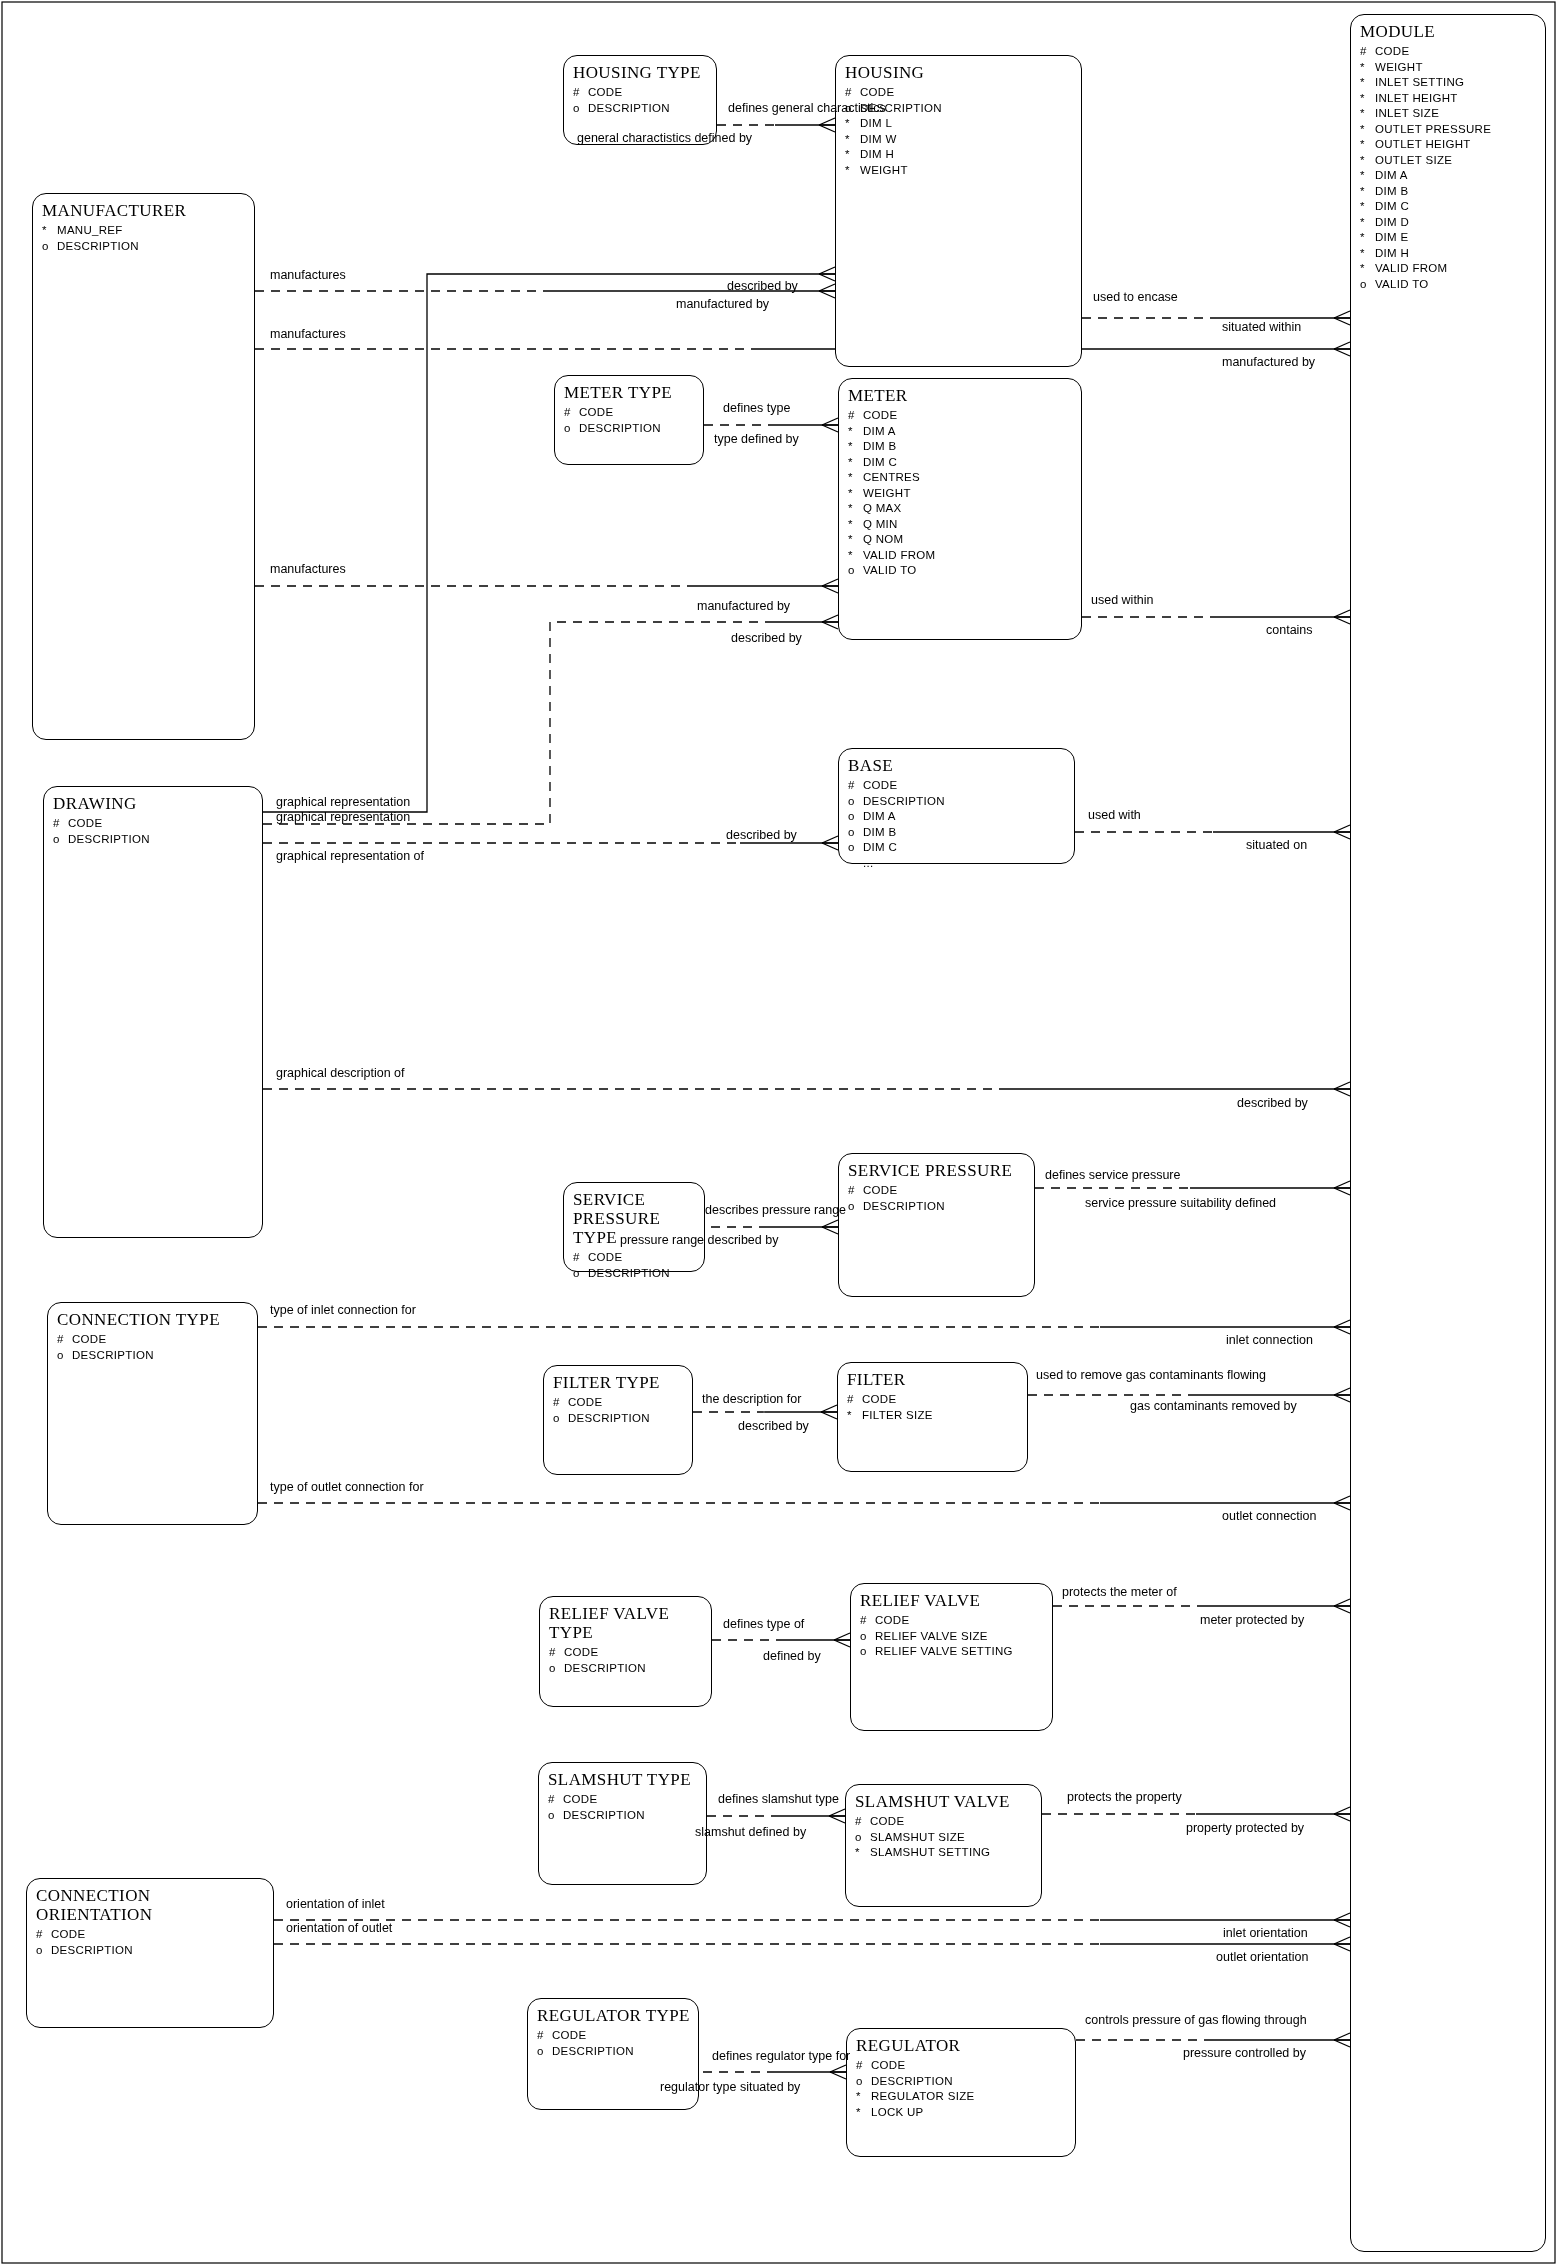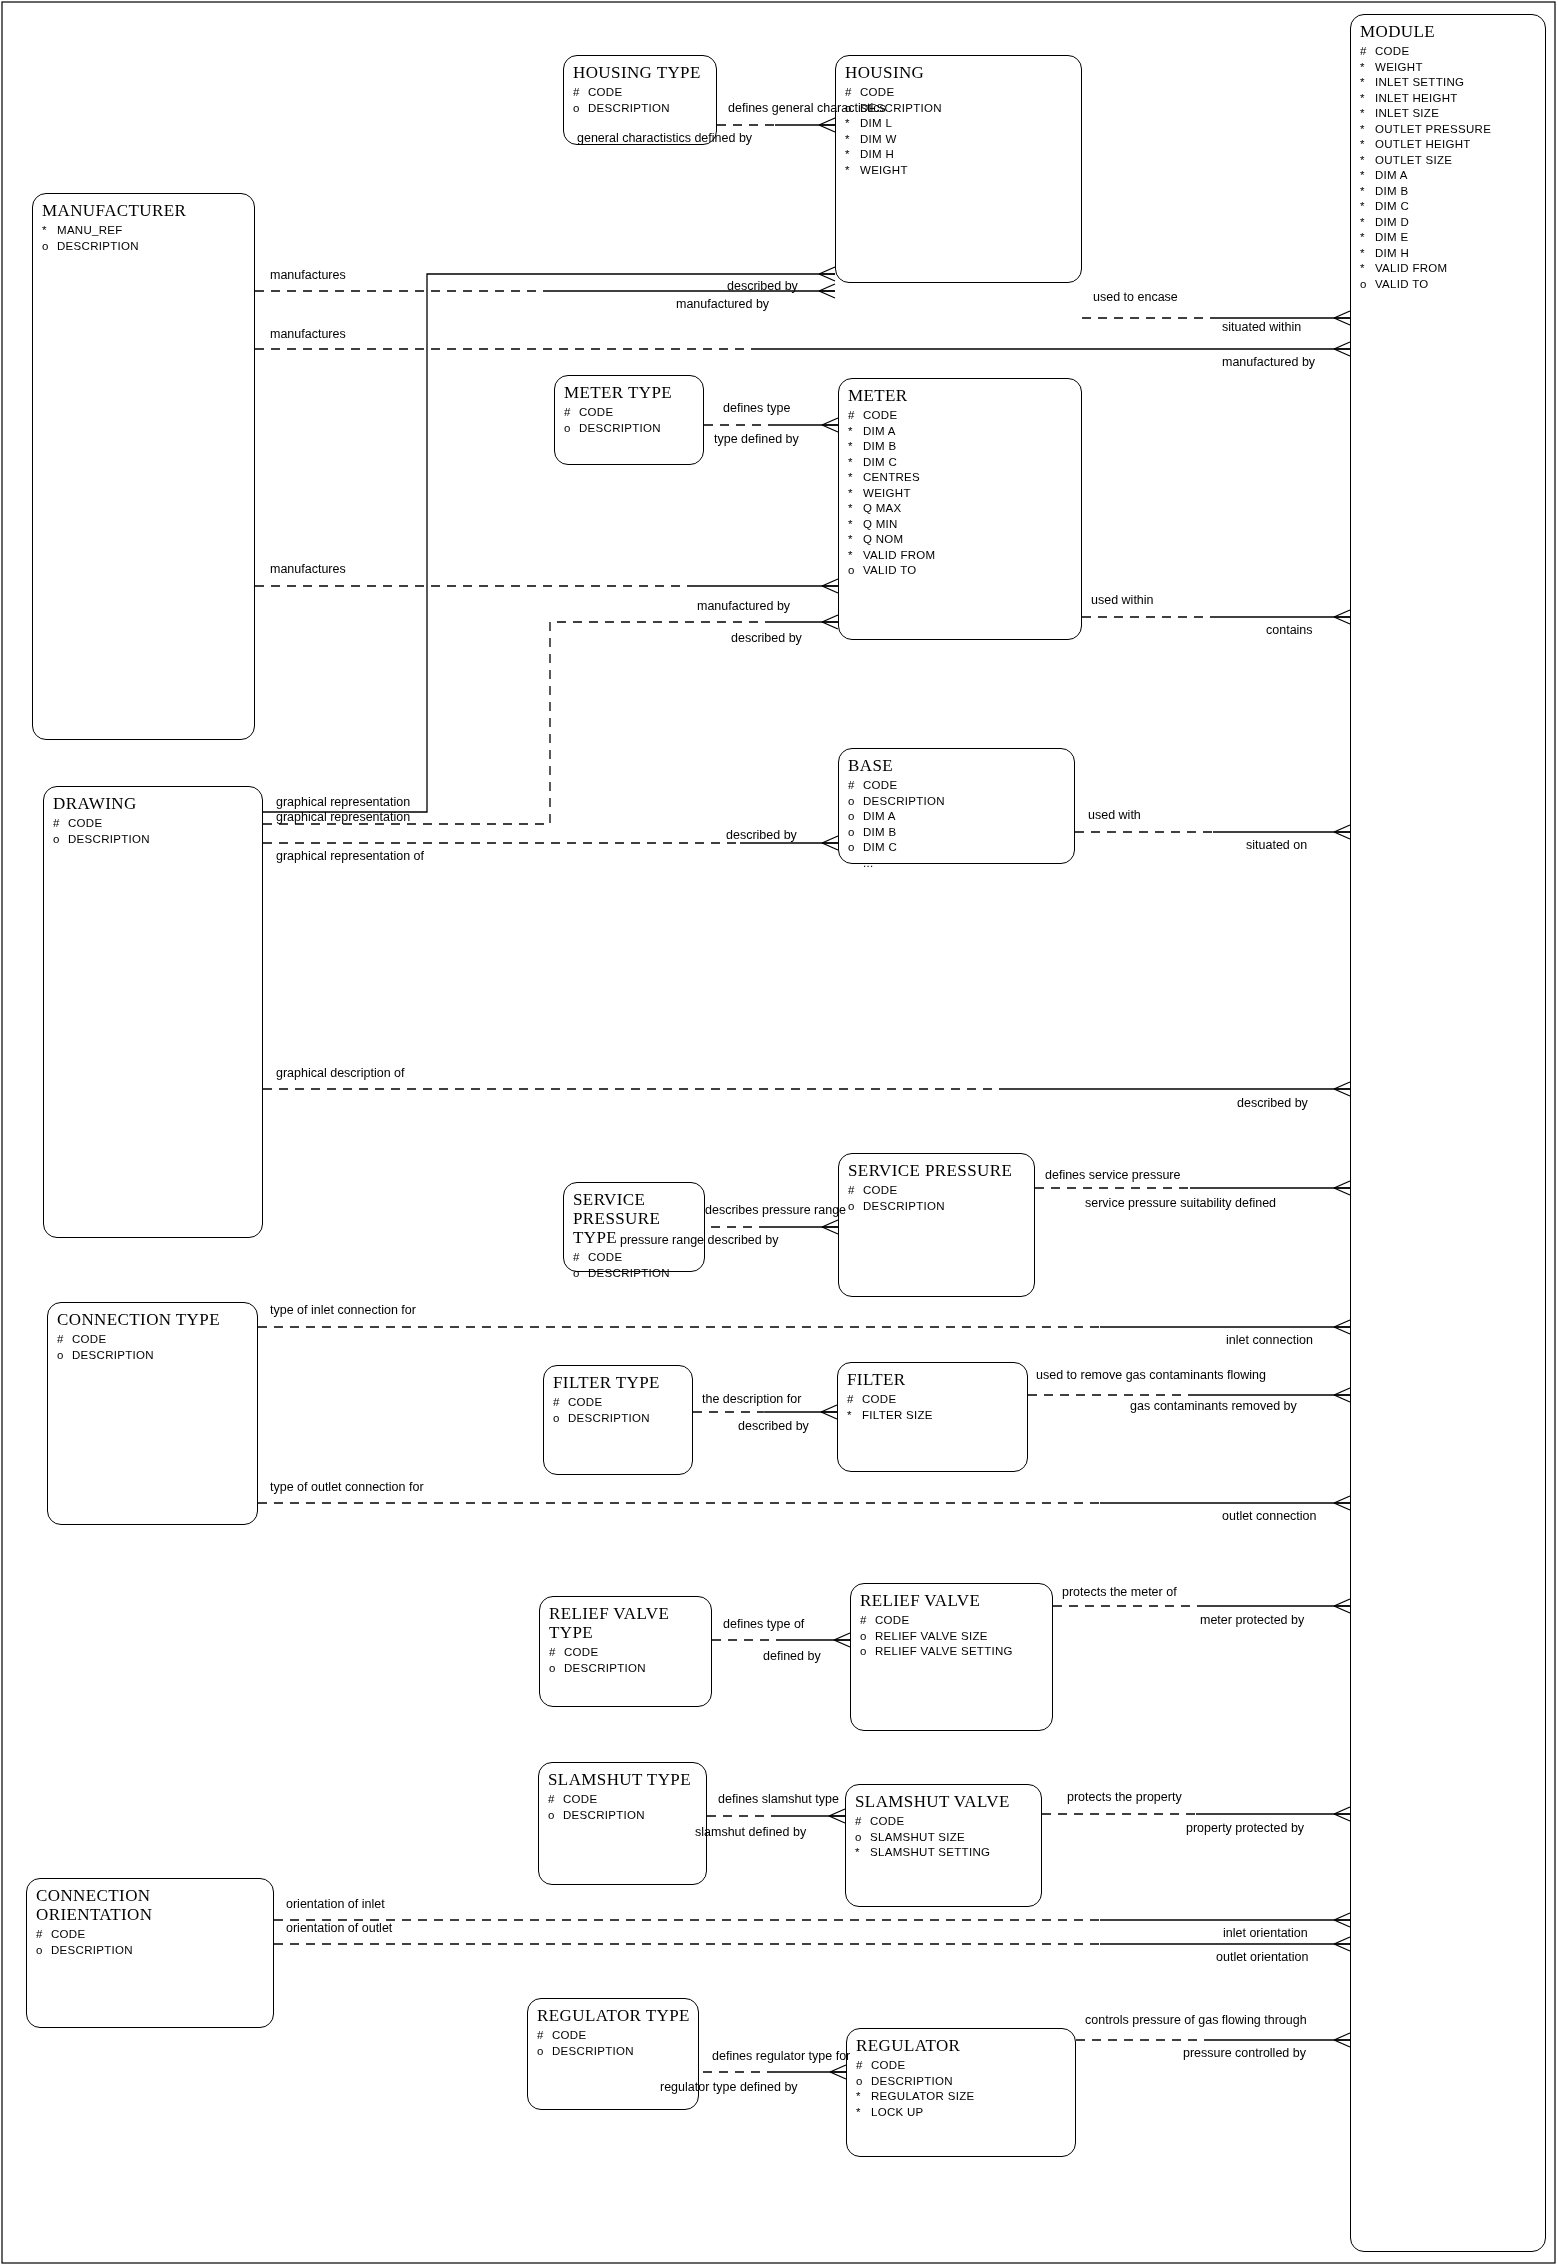--- a/index.html
+++ b/index.html
@@ -272,21 +272,21 @@
       <div class="title">HOUSING TYPE</div>
       <div class="attr">
         <span class="m">#</span>
         <span>CODE</span>
       </div>
       <div class="attr">
         <span class="m">o</span>
         <span>DESCRIPTION</span>
       </div>
     </div>
-    <div class="entity" style="left: 835px; top: 55px; width: 247px; height: 228px;">
+    <div class="entity" style="left: 835px; top: 55px; width: 247px; height: 312px;">
       <div class="title">HOUSING</div>
       <div class="attr">
         <span class="m">#</span>
         <span>CODE</span>
       </div>
       <div class="attr">
         <span class="m">o</span>
         <span>DESCRIPTION</span>
       </div>
       <div class="attr">
@@ -603,16 +603,16 @@
     <div class="rel-label" style="left: 1200px; top: 1613px;">meter protected by</div>
     <div class="rel-label" style="left: 718px; top: 1792px;">defines slamshut type</div>
     <div class="rel-label" style="left: 695px; top: 1825px;">slamshut defined by</div>
     <div class="rel-label" style="left: 1055px; top: 1790px; padding-left: 12px;">protects the property</div>
     <div class="rel-label" style="left: 1186px; top: 1821px;">property protected by</div>
     <div class="rel-label" style="left: 286px; top: 1897px;">orientation of inlet</div>
     <div class="rel-label" style="left: 286px; top: 1921px;">orientation of outlet</div>
     <div class="rel-label" style="left: 1223px; top: 1926px;">inlet orientation</div>
     <div class="rel-label" style="left: 1216px; top: 1950px;">outlet orientation</div>
     <div class="rel-label" style="left: 712px; top: 2049px;">defines regulator type for</div>
-    <div class="rel-label" style="left: 660px; top: 2080px;">regulator type defined by</div>
+    <div class="rel-label" style="left: 660px; top: 2080px;">regulator type situated by</div>
     <div class="rel-label" style="left: 1085px; top: 2013px;">controls pressure of gas flowing through</div>
     <div class="rel-label" style="left: 1183px; top: 2046px;">pressure controlled by</div>
   </div>
 
 </body></html>

